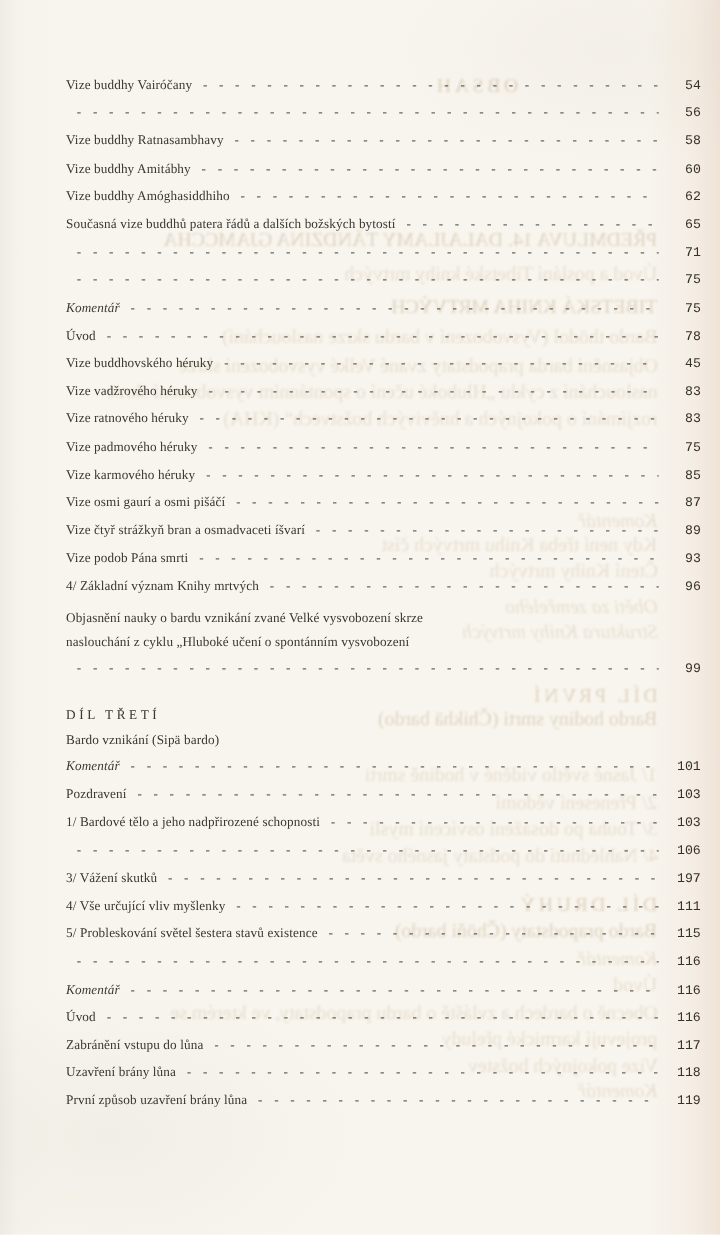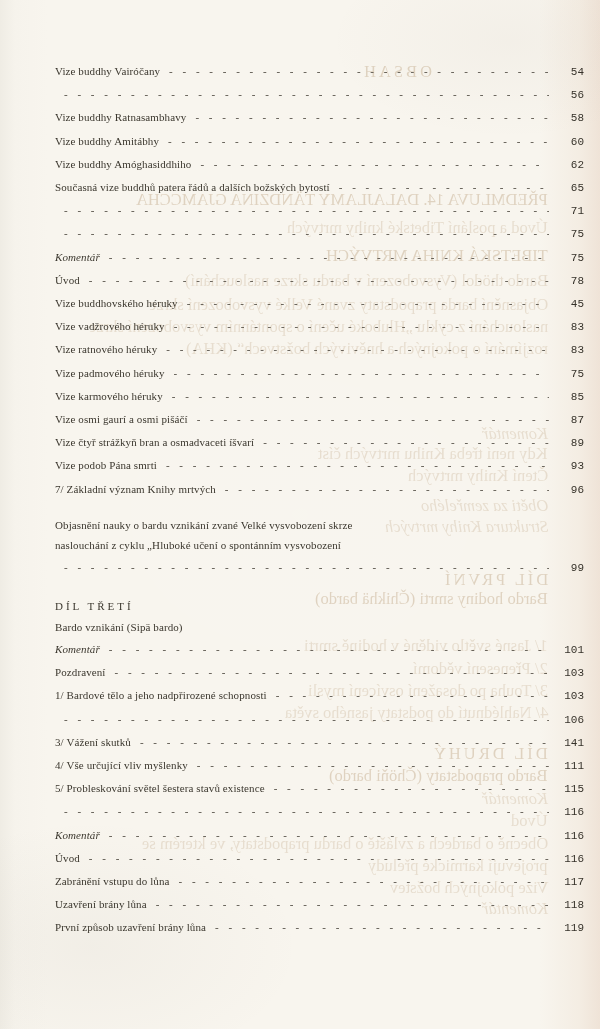--- a/index.html
+++ b/index.html
@@ -210,25 +210,25 @@
     <span class="label">Vize čtyř strážkyň bran a osmadvaceti íšvarí</span>
     <span class="leader">- - - - - - - - - - - - - - - - - - - - - - - - - - - - - - - - - - - - - - - - - - - - - - - - - - - - - - - - - - - - </span>
     <span class="num">89</span>
   </div>
       <div class="row style-entry">
     <span class="label">Vize podob Pána smrti</span>
     <span class="leader">- - - - - - - - - - - - - - - - - - - - - - - - - - - - - - - - - - - - - - - - - - - - - - - - - - - - - - - - - - - - </span>
     <span class="num">93</span>
   </div>
       <div class="row style-entry">
-    <span class="label">7/ Základní význam Knihy mrtvých</span>
+    <span class="label">4/ Základní význam Knihy mrtvých</span>
     <span class="leader">- - - - - - - - - - - - - - - - - - - - - - - - - - - - - - - - - - - - - - - - - - - - - - - - - - - - - - - - - - - - </span>
     <span class="num">96</span>
   </div>
-      <div class="row style-plain" style="margin-top: 14px;">
+      <div class="row style-plain" style="margin-top: 4px;">
     <span class="label">Objasnění nauky o bardu vznikání zvané Velké vysvobození skrze</span>
 
   </div>
       <div class="row style-plain">
     <span class="label">naslouchání z cyklu „Hluboké učení o spontánním vysvobození</span>
 
   </div>
       <div class="row style-plain-entry">
     <span class="leader">- - - - - - - - - - - - - - - - - - - - - - - - - - - - - - - - - - - - - - - - - - - - - - - - - - - - - - - - - - - - </span>
     <span class="num">99</span>
@@ -256,21 +256,21 @@
     <span class="leader">- - - - - - - - - - - - - - - - - - - - - - - - - - - - - - - - - - - - - - - - - - - - - - - - - - - - - - - - - - - - </span>
     <span class="num">103</span>
   </div>
       <div class="row style-entry">
     <span class="leader">- - - - - - - - - - - - - - - - - - - - - - - - - - - - - - - - - - - - - - - - - - - - - - - - - - - - - - - - - - - - </span>
     <span class="num">106</span>
   </div>
       <div class="row style-entry">
     <span class="label">3/ Vážení skutků</span>
     <span class="leader">- - - - - - - - - - - - - - - - - - - - - - - - - - - - - - - - - - - - - - - - - - - - - - - - - - - - - - - - - - - - </span>
-    <span class="num">141</span>
+    <span class="num">197</span>
   </div>
       <div class="row style-entry">
     <span class="label">4/ Vše určující vliv myšlenky</span>
     <span class="leader">- - - - - - - - - - - - - - - - - - - - - - - - - - - - - - - - - - - - - - - - - - - - - - - - - - - - - - - - - - - - </span>
     <span class="num">111</span>
   </div>
       <div class="row style-entry">
     <span class="label">5/ Probleskování světel šestera stavů existence</span>
     <span class="leader">- - - - - - - - - - - - - - - - - - - - - - - - - - - - - - - - - - - - - - - - - - - - - - - - - - - - - - - - - - - - </span>
     <span class="num">115</span>

